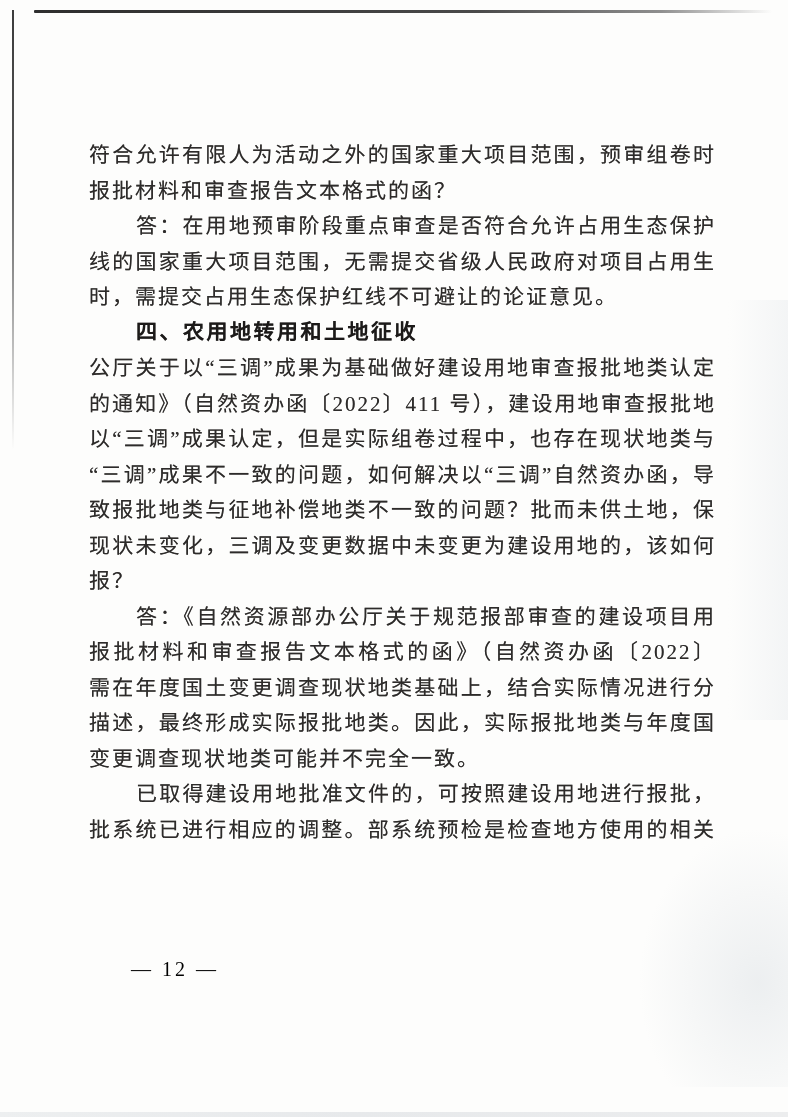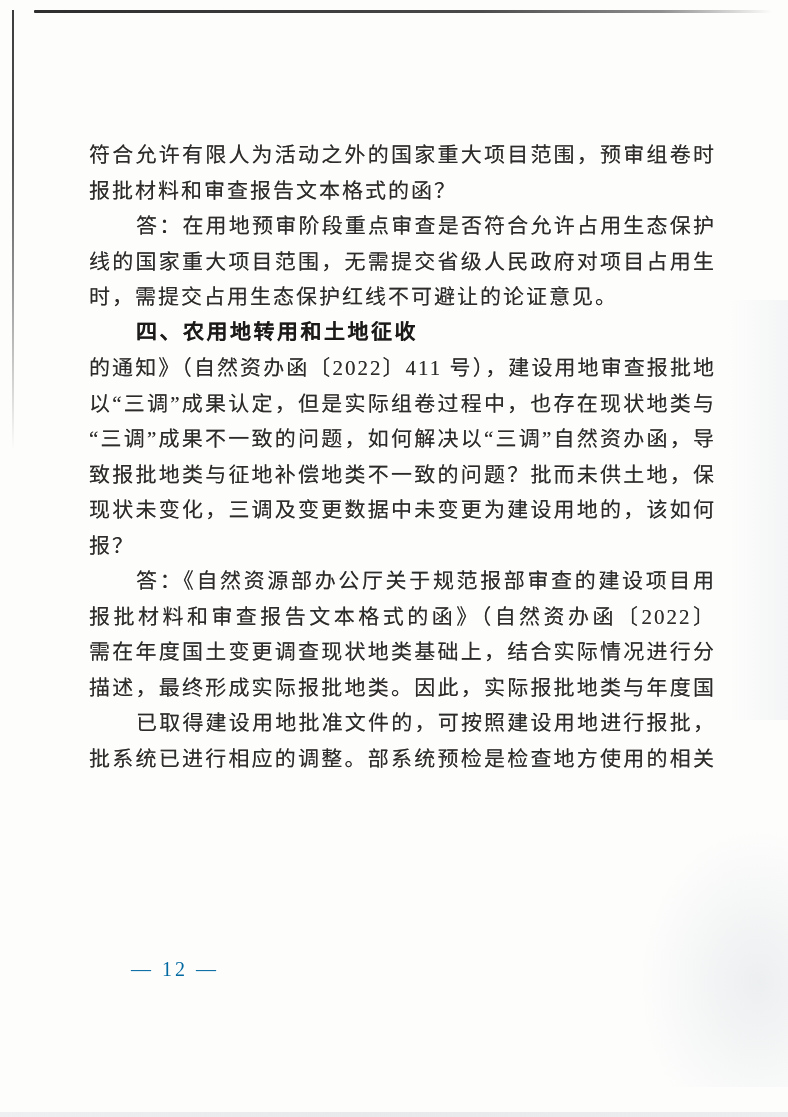--- a/index.html
+++ b/index.html
@@ -90,51 +90,53 @@
     color: #1c1a19;
     letter-spacing: 2.5px;
     text-shadow: 0 0 0.6px rgba(20,18,16,0.6);
   }
   .footer {
     position: absolute;
     top: 958px;
     left: 131px;
     font-size: 20px;
     letter-spacing: 3px;
-    color: #0369a1;
+    color: #000000;
     font-family: "Liberation Serif", "DejaVu Serif", serif;
   }
 </style>
 </head>
 <body>
 
 <div class="page">
   <div class="top-line"></div>
   <div class="left-line"></div>
   <div class="side-haze"></div>
   <div class="corner-blotch"></div>
   <div class="bottom-strip"></div>
 
   <div class="doc-body" id="doc-body">
       <div class="line fill">符合允许有限人为活动之外的国家重大项目范围，预审组卷时生</div>
       <div class="line">报批材料和审查报告文本格式的函？</div>
       <div class="line indent fill">答：在用地预审阶段重点审查是否符合允许占用生态保护红</div>
       <div class="line fill">线的国家重大项目范围，无需提交省级人民政府对项目占用生态</div>
       <div class="line">时，需提交占用生态保护红线不可避让的论证意见。</div>
       <div class="line heading indent">四、农用地转用和土地征收</div>
+      <div class="line fill">公厅关于以“三调”成果为基础做好建设用地审查报批地类认定</div>
       <div class="line fill">的通知》（自然资办函〔2022〕411 号），建设用地审查报批地类</div>
       <div class="line fill">以“三调”成果认定，但是实际组卷过程中，也存在现状地类与</div>
       <div class="line fill">“三调”成果不一致的问题，如何解决以“三调”自然资办函，导</div>
       <div class="line fill">致报批地类与征地补偿地类不一致的问题？批而未供土地，保持</div>
       <div class="line fill">现状未变化，三调及变更数据中未变更为建设用地的，该如何申</div>
       <div class="line">报？</div>
       <div class="line indent fill">答：《自然资源部办公厅关于规范报部审查的建设项目用地</div>
       <div class="line fill">报批材料和审查报告文本格式的函》（自然资办函〔2022〕819</div>
       <div class="line fill">需在年度国土变更调查现状地类基础上，结合实际情况进行分类</div>
       <div class="line fill">描述，最终形成实际报批地类。因此，实际报批地类与年度国土</div>
+      <div class="line">变更调查现状地类可能并不完全一致。</div>
       <div class="line indent fill">已取得建设用地批准文件的，可按照建设用地进行报批，审</div>
       <div class="line fill">批系统已进行相应的调整。部系统预检是检查地方使用的相关年</div>
     </div>
 
   <div class="footer">
     <span>— 12 —</span>
   </div>
 </div>
 
 </body></html>

